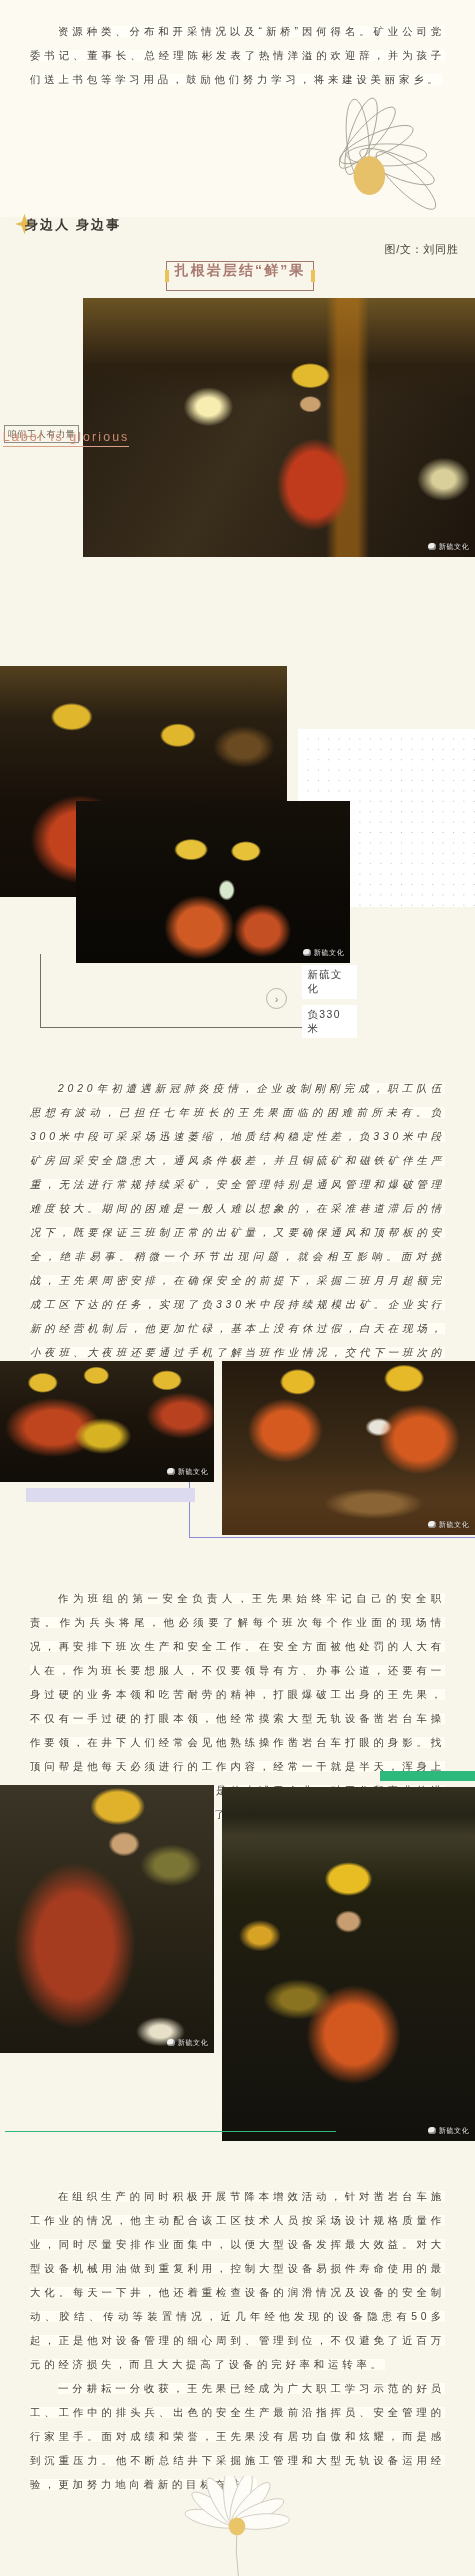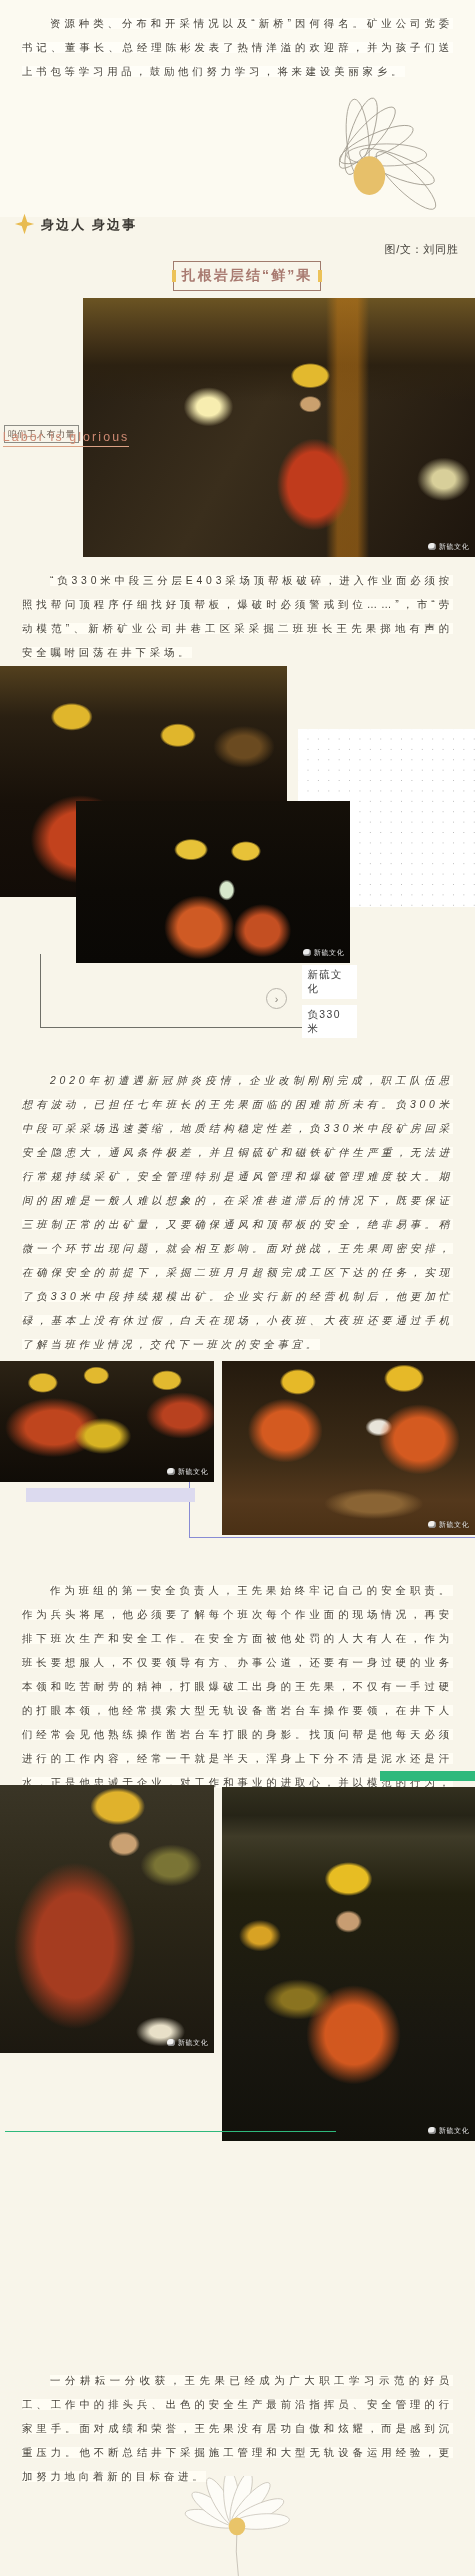--- a/index.html
+++ b/index.html
@@ -1,28 +1,28 @@
 <!DOCTYPE html>
 <html style="font-size:11px"><head>
 <meta charset="utf-8">
 <style>
   html,body{margin:0;padding:0;}
   body{font-family:"Liberation Sans","DejaVu Sans",sans-serif;background:#efece0;}
   #stage{position:relative;width:475px;height:2576px;margin:0 auto;background:#f8f5ea;overflow:hidden;}
   .panel-top{position:absolute;left:0;top:0;width:475px;height:217px;background:#fcfaf1;}
   .para{position:absolute;left:14px;right:14px;font-size:10.4px;line-height:24px;letter-spacing:3.8px;
-        color:#46423a;text-align:justify;text-indent:28px;margin:8px;}
+        color:#46423a;text-align:justify;text-indent:28px;margin:16px;}
   .para .hl{background:#fffdf4;}
   .intro .hl{background:#fffef8;}
   
-  .sec-head{position:absolute;left:41px;top:216px;font-size:13px;font-weight:bold;color:#3b3833;letter-spacing:2.1px;}
+  .sec-head{position:absolute;left:25px;top:216px;font-size:13px;font-weight:bold;color:#3b3833;letter-spacing:2.1px;}
   .star-ico{position:absolute;left:14px;top:213px;width:21px;height:22px;}
   .credit{position:absolute;right:16.6px;top:242px;font-size:11px;color:#45423c;letter-spacing:0.7px;}
-  .title-box{position:absolute;left:173px;top:261px;width:146px;height:28px;border:0.7px solid #a07b6d;
-             display:flex;align-items:center;justify-content:center;}
+  .title-box{position:absolute;left:166px;top:261px;width:146px;height:28px;border:0.7px solid #a07b6d;
+             display:flex;justify-content:center;}
   .title-box .bar{position:absolute;top:7.6px;width:4.1px;height:12.4px;background:#ecc258;}
   .title-box .bar.l{left:-2.1px;} .title-box .bar.r{right:-2.1px;}
   .title-txt{font-size:14px;font-weight:bold;color:#a87a70;letter-spacing:2.1px;white-space:nowrap;}
   
   .hero-label-cn{position:absolute;left:4.1px;top:425px;width:73px;height:16px;border:0.7px solid #8d8d86;
       font-size:9px;color:#6a5c50;letter-spacing:0.7px;display:flex;align-items:center;justify-content:center;}
   .hero-label-en{position:absolute;left:2.8px;top:430px;font-size:12.4px;letter-spacing:2.1px;color:#cf8a73;
       border-bottom:1.4px solid #dba184;padding-bottom:2.1px;}
   
   .photo{position:absolute;overflow:hidden;background:#241c12;}
@@ -148,23 +148,20 @@
 
   <div class="photo ph1" style="left:83px;top:298px;width:392px;height:259px;">
     <div class="wm">
       <span class="wm-ico"></span>
       <span class="wm-txt">新硫文化</span>
     </div>
   </div>
   <div class="hero-label-cn">咱们工人有力量</div>
   <div class="hero-label-en">Labor is glorious</div>
 
-  <p class="para" style="top:561px;">
-    <span class="hl">“负330米中段三分层E403采场顶帮板破碎，进入作业面必须按照找帮问顶程序仔细找好顶帮板，爆破时必须警戒到位……”，市“劳动模范”、新桥矿业公司井巷工区采采掘二班班长王先果掷地有声的安全嘱咐回荡在井下采场。</span>
-  </p>
 
   <div class="dots"></div>
   <div class="photo ph2" style="left:0;top:666px;width:287px;height:231px;"></div>
   <div class="bracket-l"></div>
   <div class="bracket-b"></div>
   <div class="bracket-r"></div>
   <div class="photo ph3 z1" style="left:76px;top:801px;width:274px;height:162px;">
     <div class="wm">
       <span class="wm-ico"></span>
       <span class="wm-txt">新硫文化</span>
@@ -210,20 +207,23 @@
     </div>
   </div>
   <div class="photo ph7 z1" style="left:222px;top:1787px;width:253px;height:354px;">
     <div class="wm">
       <span class="wm-ico"></span>
       <span class="wm-txt">新硫文化</span>
     </div>
   </div>
   <div class="green-line"></div>
 
+  <p class="para" style="top:2169px;">
+    <span class="hl">在组织生产的同时积极开展节降本增效活动，针对凿岩台车施工作业的情况，他主动配合该工区技术人员按采场设计规格质量作业，同时尽量安排作业面集中，以便大型设备发挥最大效益。对大型设备机械用油做到重复利用，控制大型设备易损件寿命使用的最大化。每天一下井，他还着重检查设备的润滑情况及设备的安全制动、胶结、传动等装置情况，近几年经他发现的设备隐患有50多起，正是他对设备管理的细心周到、管理到位，不仅避免了近百万元的经济损失，而且大大提高了设备的完好率和运转率。</span>
+  </p>
 
   <p class="para" style="top:2361px;">
     <span class="hl">一分耕耘一分收获，王先果已经成为广大职工学习示范的好员工、工作中的排头兵、出色的安全生产最前沿指挥员、安全管理的行家里手。面对成绩和荣誉，王先果没有居功自傲和炫耀，而是感到沉重压力。他不断总结井下采掘施工管理和大型无轨设备运用经验，更加努力地向着新的目标奋进。</span>
   </p>
 
   <div class="flower-bottom">
     <svg width="138" height="100" viewBox="0 0 200 145">
       <g stroke="#c8c3b8" stroke-width="1.1" fill="#fdfcf7">
         <ellipse cx="64" cy="62" rx="40" ry="11" transform="rotate(-168 64 62)"></ellipse>
         <ellipse cx="68" cy="48" rx="40" ry="11" transform="rotate(-145 68 48)"></ellipse>

